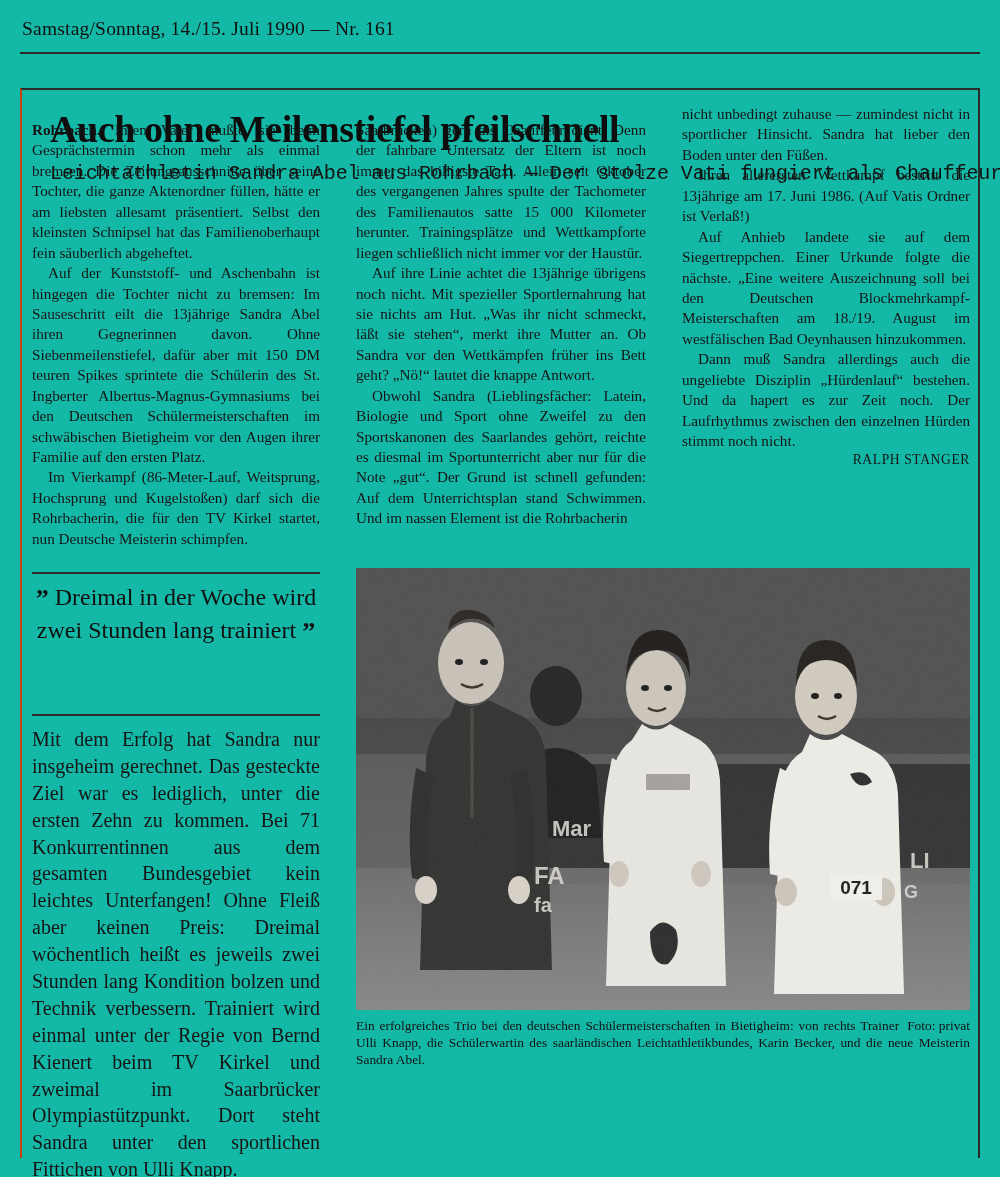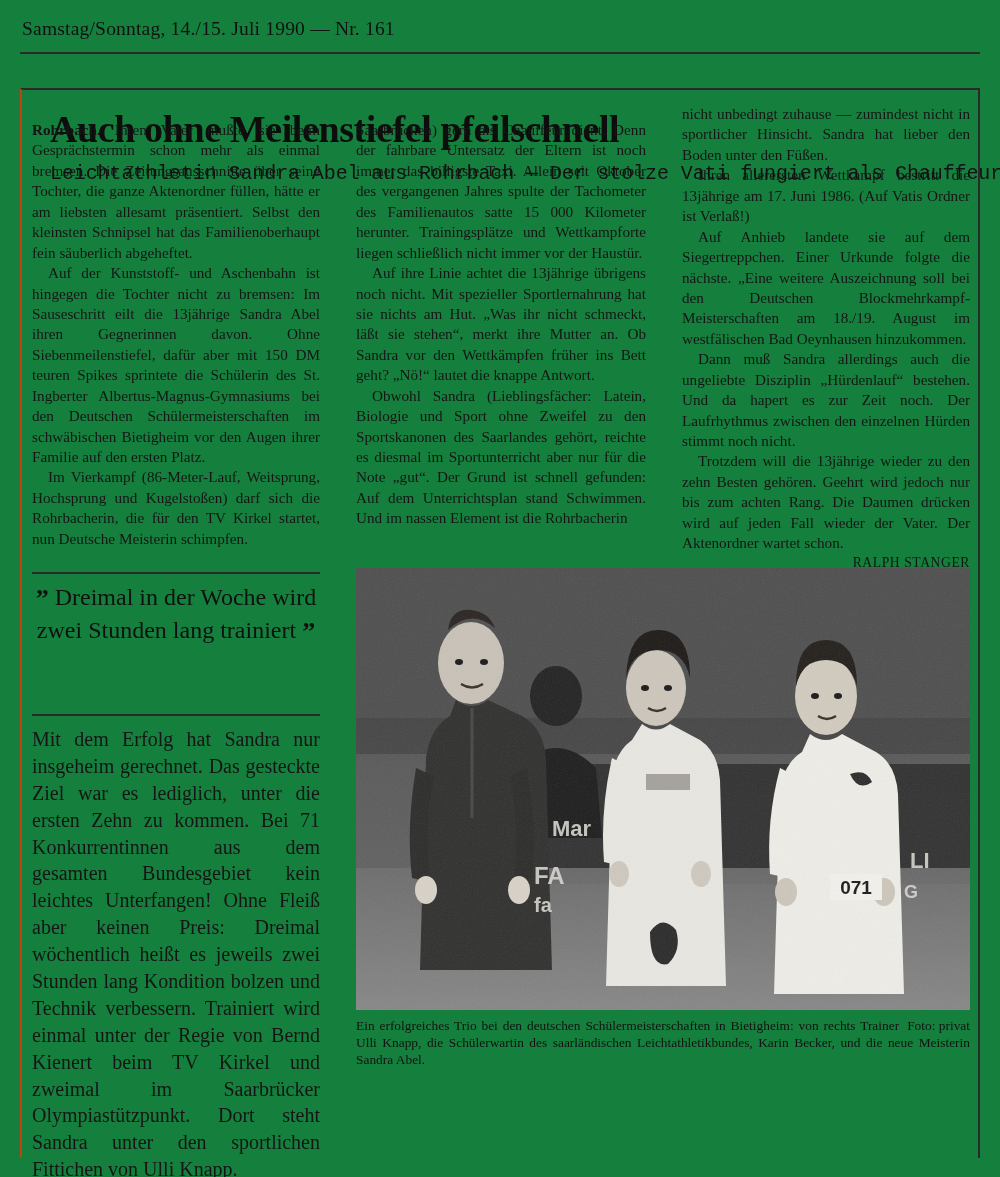--- a/index.html
+++ b/index.html
@@ -12,21 +12,21 @@
     height: 1177px;
     font-family: "Liberation Serif", serif;
     color: #1a1a1a;
     position: relative;
     overflow: hidden;
   }
   .page {
     position: relative;
     width: 1000px;
     height: 1177px;
-    background: #15803d;
+    background: #14b8a6;
   }
 
   
   .masthead {
     position: absolute;
     left: 22px;
     top: 18px;
     width: 956px;
     font-size: 19.5px;
     letter-spacing: 0.2px;
@@ -227,21 +227,20 @@
     <p class="first">Saarbrücken) gern als Chauffeur dient. Denn der fahrbare Untersatz der Eltern ist noch immer das billigste Taxi. Allein seit Oktober des vergangenen Jahres spulte der Tachometer des Familienautos satte 15 000 Kilometer herunter. Trainingsplätze und Wettkampforte liegen schließlich nicht immer vor der Haustür.</p>
     <p>Auf ihre Linie achtet die 13jährige übrigens noch nicht. Mit spezieller Sportlernahrung hat sie nichts am Hut. „Was ihr nicht schmeckt, läßt sie stehen“, merkt ihre Mutter an. Ob Sandra vor den Wettkämpfen früher ins Bett geht? „Nö!“ lautet die knappe Antwort.</p>
     <p>Obwohl Sandra (Lieblingsfächer: Latein, Biologie und Sport ohne Zweifel zu den Sportskanonen des Saarlandes gehört, reichte es diesmal im Sportunterricht aber nur für die Note „gut“. Der Grund ist schnell gefunden: Auf dem Unterrichtsplan stand Schwimmen. Und im nassen Element ist die Rohrbacherin</p>
   </div>
 
   <div class="col" id="col3">
     <p class="first">nicht unbedingt zuhause — zumindest nicht in sportlicher Hinsicht. Sandra hat lieber den Boden unter den Füßen.</p>
     <p>Ihren allerersten Wettkampf bestritt die 13jährige am 17. Juni 1986. (Auf Vatis Ordner ist Verlaß!)</p>
     <p>Auf Anhieb landete sie auf dem Siegertreppchen. Einer Urkunde folgte die nächste. „Eine weitere Auszeichnung soll bei den Deutschen Blockmehrkampf-Meisterschaften am 18./19. August im westfälischen Bad Oeynhausen hinzukommen.</p>
     <p>Dann muß Sandra allerdings auch die ungeliebte Disziplin „Hürdenlauf“ bestehen. Und da hapert es zur Zeit noch. Der Laufrhythmus zwischen den einzelnen Hürden stimmt noch nicht.</p>
-    <p>Trotzdem will die 13jährige wieder zu den zehn Besten gehören. Geehrt wird jedoch nur bis zum achten Rang. Die Daumen drücken wird auf jeden Fall wieder der Vater. Der Aktenordner wartet schon.</p>
     <p class="byline">RALPH STANGER</p>
   </div>
 
   <div class="photo">
     <svg width="614" height="442" viewBox="0 0 614 442">
       <defs>
         <linearGradient id="bgGrad" x1="0" y1="0" x2="0" y2="1">
           <stop offset="0%" stop-color="#3c3c3c"></stop>
           <stop offset="45%" stop-color="#5a5a5a"></stop>
           <stop offset="100%" stop-color="#6b6b6b"></stop>

